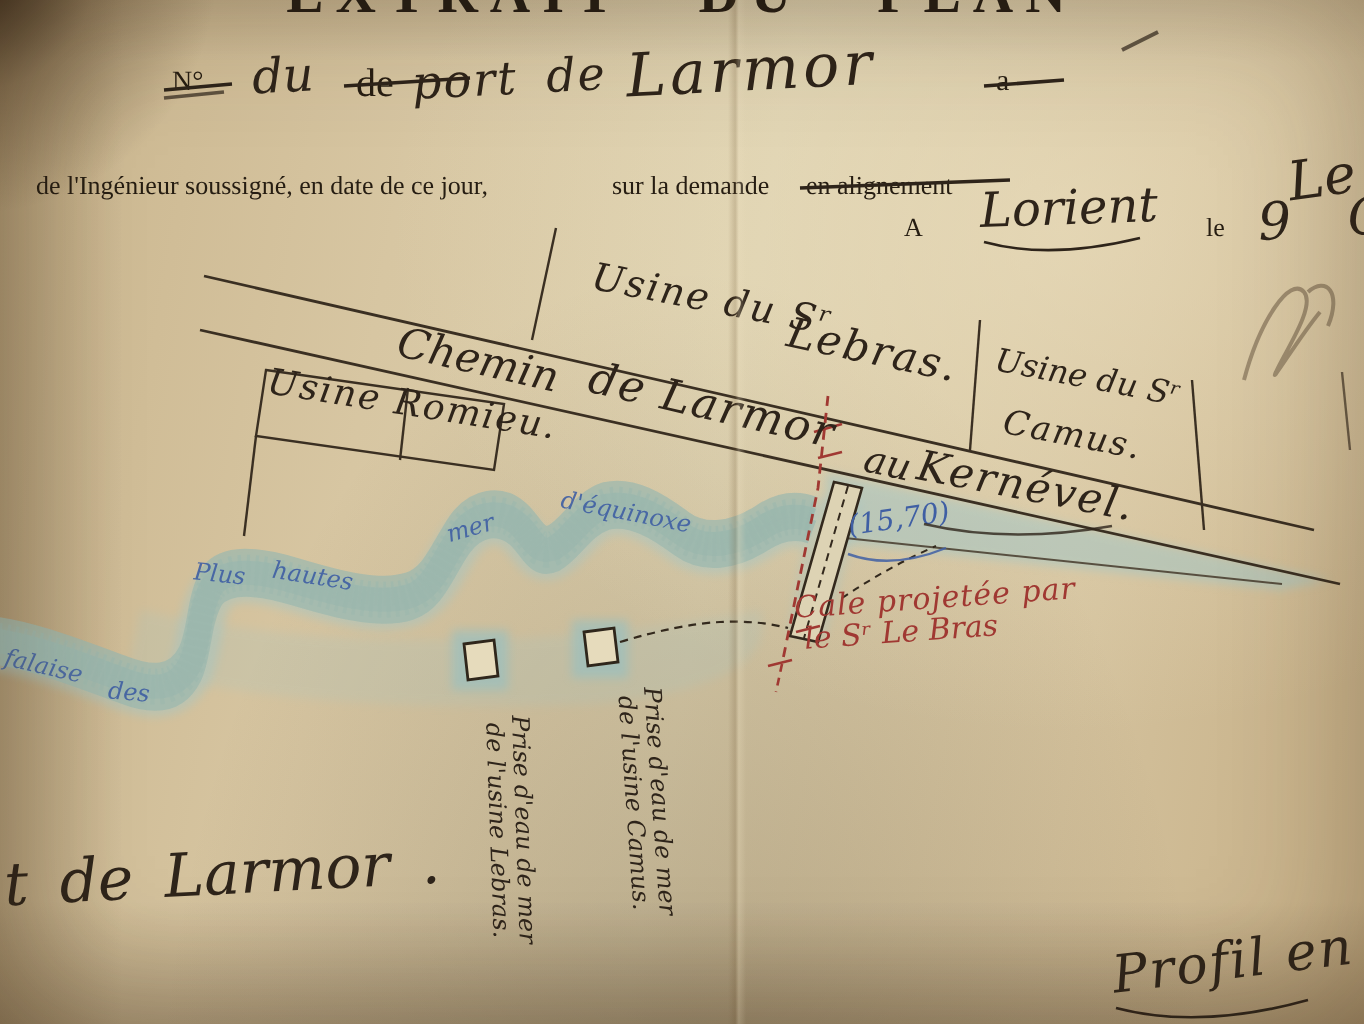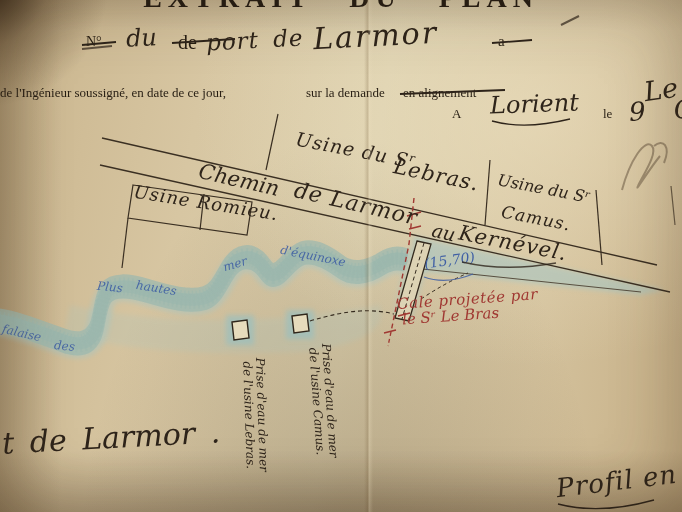--- a/index.html
+++ b/index.html
@@ -100,21 +100,21 @@
 
   <div class="abs pr" style="top:-18px;left:0;width:682px;text-align:center;font-size:28px;font-weight:700;letter-spacing:6px;word-spacing:24px;color:#241c13;">EXTRAIT DU PLAN</div>
 
   <div class="abs pr" style="top:34px;left:86px;font-size:14px;">N°</div>
   <div class="abs hw" style="top:24px;left:126px;font-size:24px;transform:rotate(-3deg);">du</div>
   <div class="abs pr" style="top:31px;left:178px;font-size:20px;">de</div>
   <div class="abs hw" style="top:27px;left:206px;font-size:23px;letter-spacing:1px;word-spacing:6px;transform:rotate(-3deg);">port de</div>
   <div class="abs hw" style="top:18px;left:313px;font-size:30px;letter-spacing:2px;transform:rotate(-3deg);">Larmor</div>
   <div class="abs pr" style="top:33px;left:498px;font-size:15px;">a</div>
 
-  <div class="abs pr" style="top:85px;left:0;font-size:13px;">de l'Ingénieur soussigné, en date de ce jour,</div>
+  <div class="abs pr" style="top:85px;left:18px;font-size:13px;">de l'Ingénieur soussigné, en date de ce jour,</div>
   <div class="abs pr" style="top:85px;left:306px;font-size:13px;">sur la demande</div>
   <div class="abs pr" style="top:85px;left:403px;font-size:13px;">en alignement</div>
   <div class="abs hw" style="top:74px;left:644px;font-size:27px;transform:rotate(-8deg);">Le</div>
 
   <div class="abs pr" style="top:106px;left:452px;font-size:13px;">A</div>
   <div class="abs hw" style="top:90px;left:490px;font-size:24px;transform:rotate(-2deg);">Lorient</div>
   <div class="abs pr" style="top:106px;left:603px;font-size:13px;">le</div>
   <div class="abs hw" style="top:95px;left:629px;font-size:26px;letter-spacing:10px;transform:rotate(-3deg);">9 O</div>
 
   <div class="abs hw" style="top:139px;left:295px;font-size:19px;letter-spacing:1px;transform:rotate(11deg);">Usine du Sʳ</div>

